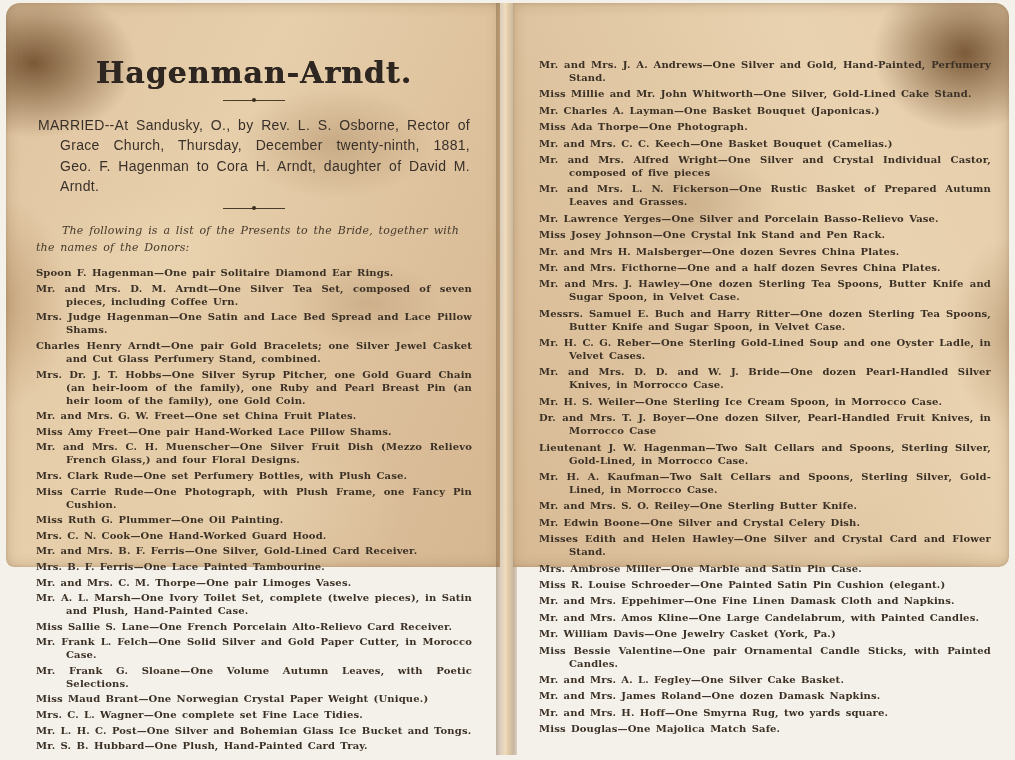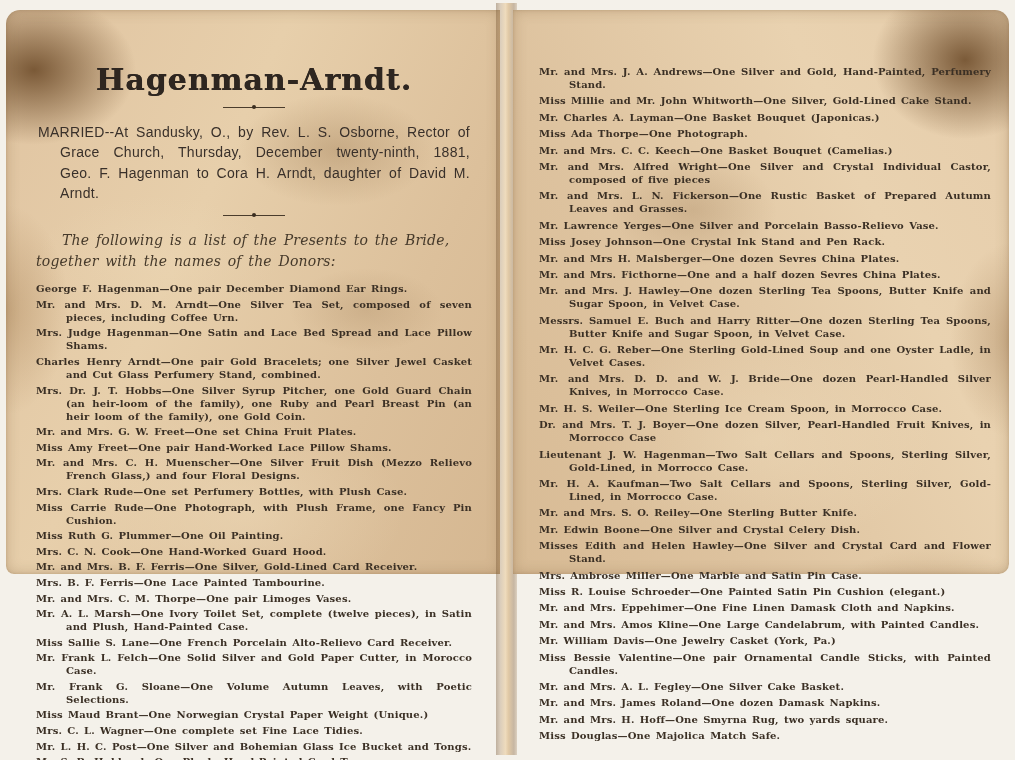--- a/index.html
+++ b/index.html
@@ -5,21 +5,21 @@
   html,body{margin:0;padding:0;}
   body{
     width:1015px;height:760px;overflow:hidden;
     background:#f4f1ea;
     font-family:"DejaVu Serif", serif;
   }
   .scan{position:relative;width:1015px;height:760px;background:#f4f1ea;}
 
   
   .page{
-    position:absolute;top:10px;height:564px;
+    position:absolute;top:3px;height:564px;
     box-shadow:inset 0 0 14px rgba(115,85,50,.30), inset 0 0 3px rgba(115,85,50,.25);
   }
   .page-left{
     left:6px;width:494px;
     border-radius:14px 0 0 8px;
     background-color:#dec29f;
     background-image:
       radial-gradient(ellipse 150px 110px at 28px 60px,  rgba(104,70,36,.85), rgba(104,70,36,0) 68%),
       radial-gradient(ellipse 90px 150px at 0px 300px,   rgba(150,108,62,.35), transparent 70%),
       radial-gradient(ellipse 140px 80px at 330px 140px, rgba(128,92,52,.28), transparent 70%),
@@ -76,21 +76,21 @@
     font-size:14px;line-height:1.45;
     color:#39302a;
     margin:0 2px 12px;
     padding-left:22px;text-indent:-22px;
     text-align:justify;
     word-spacing:3px;letter-spacing:.3px;
   }
   .intro{
     font-family:"DejaVu Serif", serif;
     font-style:italic;
-    font-size:14px;line-height:1.5;
+    font-size:11px;line-height:1.5;
     color:#45392a;
     margin:6px 0 10px;
     text-indent:26px;
     word-spacing:2px;letter-spacing:.2px;
   }
   
   .gift-list{margin:0;}
   .gift-list p{
     font-family:"DejaVu Serif", serif;
     font-weight:700;
@@ -111,21 +111,21 @@
 
   <div class="page page-left">
     <div class="content-left">
       <h1 class="doc-title">Hagenman-Arndt.</h1>
       <div class="divider"></div>
       <p class="announcement">MARRIED--At Sandusky, O., by Rev. L. S. Osborne, Rector of Grace Church, Thursday, December twenty-ninth, 1881, Geo. F. Hagenman to Cora H. Arndt, daughter of David M. Arndt.</p>
       <div class="divider"></div>
       <p class="intro">The following is a list of the Presents to the Bride, together with the names of the Donors:</p>
       <div class="gift-list">
 
-          <p>George F. Hagenman—One pair December Diamond Ear Rings.</p>
+          <p>Spoon F. Hagenman—One pair Solitaire Diamond Ear Rings.</p>
 
           <p>Mr. and Mrs. D. M. Arndt—One Silver Tea Set, composed of seven pieces, including Coffee Urn.</p>
 
           <p>Mrs. Judge Hagenman—One Satin and Lace Bed Spread and Lace Pillow Shams.</p>
 
           <p>Charles Henry Arndt—One pair Gold Bracelets; one Silver Jewel Casket and Cut Glass Perfumery Stand, combined.</p>
 
           <p>Mrs. Dr. J. T. Hobbs—One Silver Syrup Pitcher, one Gold Guard Chain (an heir-loom of the family), one Ruby and Pearl Breast Pin (an heir loom of the family), one Gold Coin.</p>
 
           <p>Mr. and Mrs. G. W. Freet—One set China Fruit Plates.</p>

